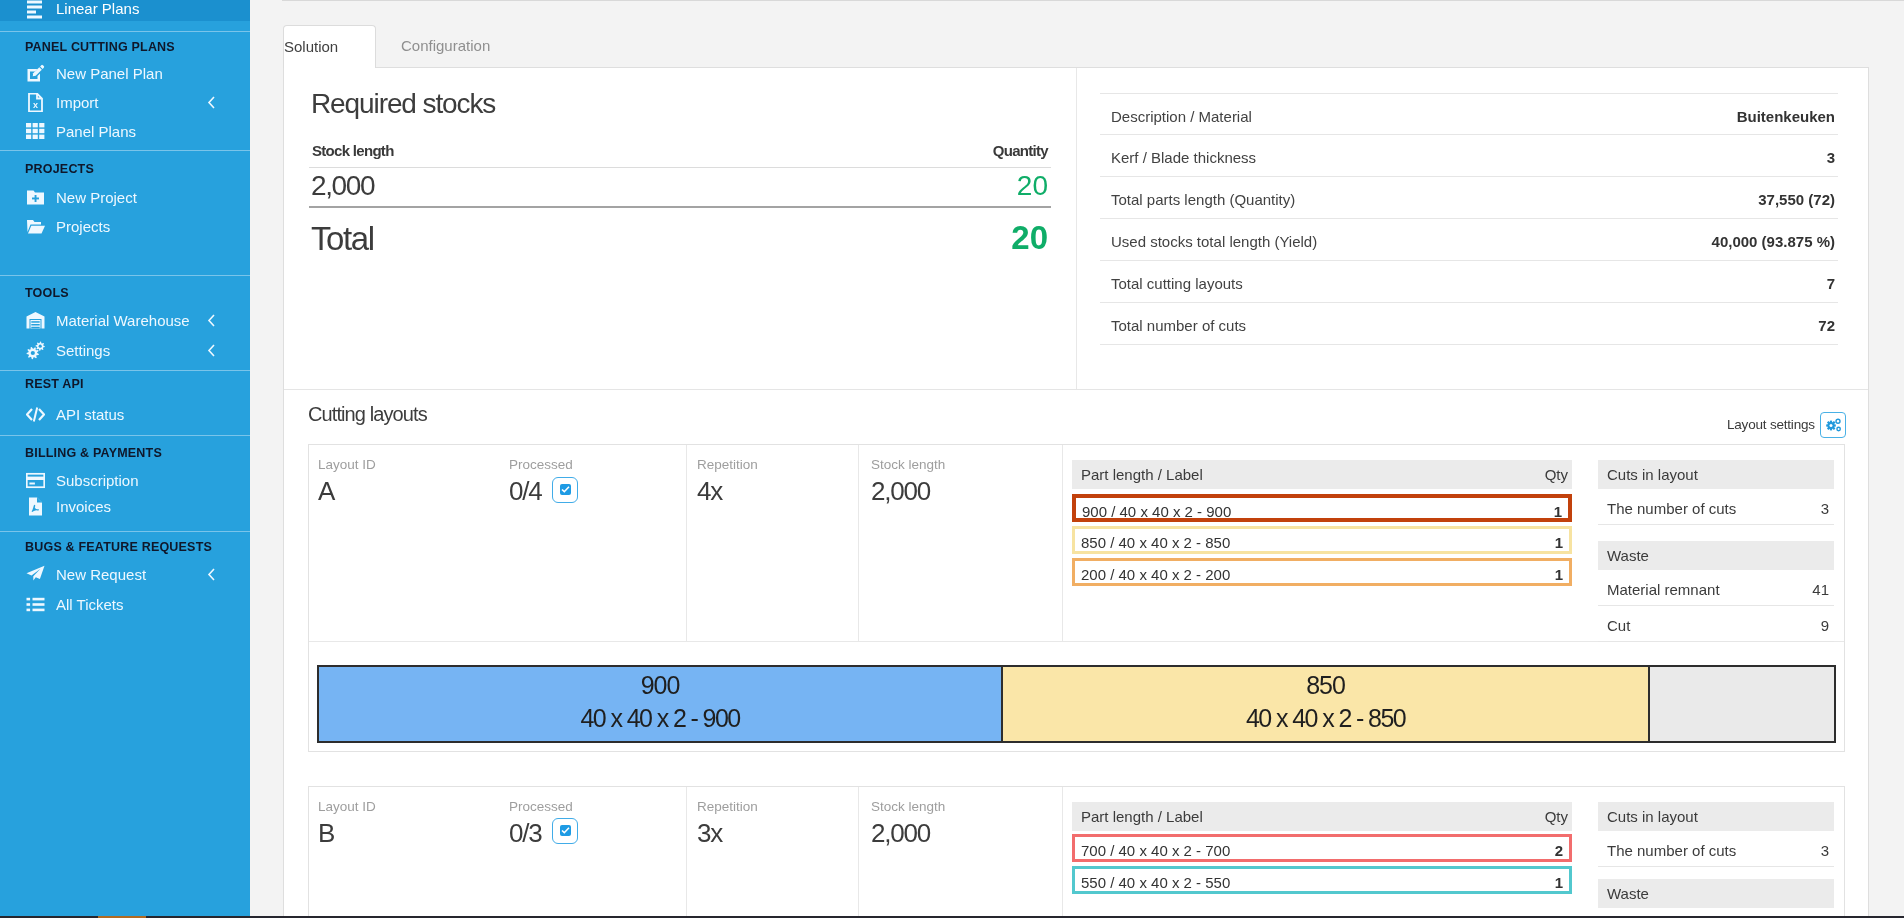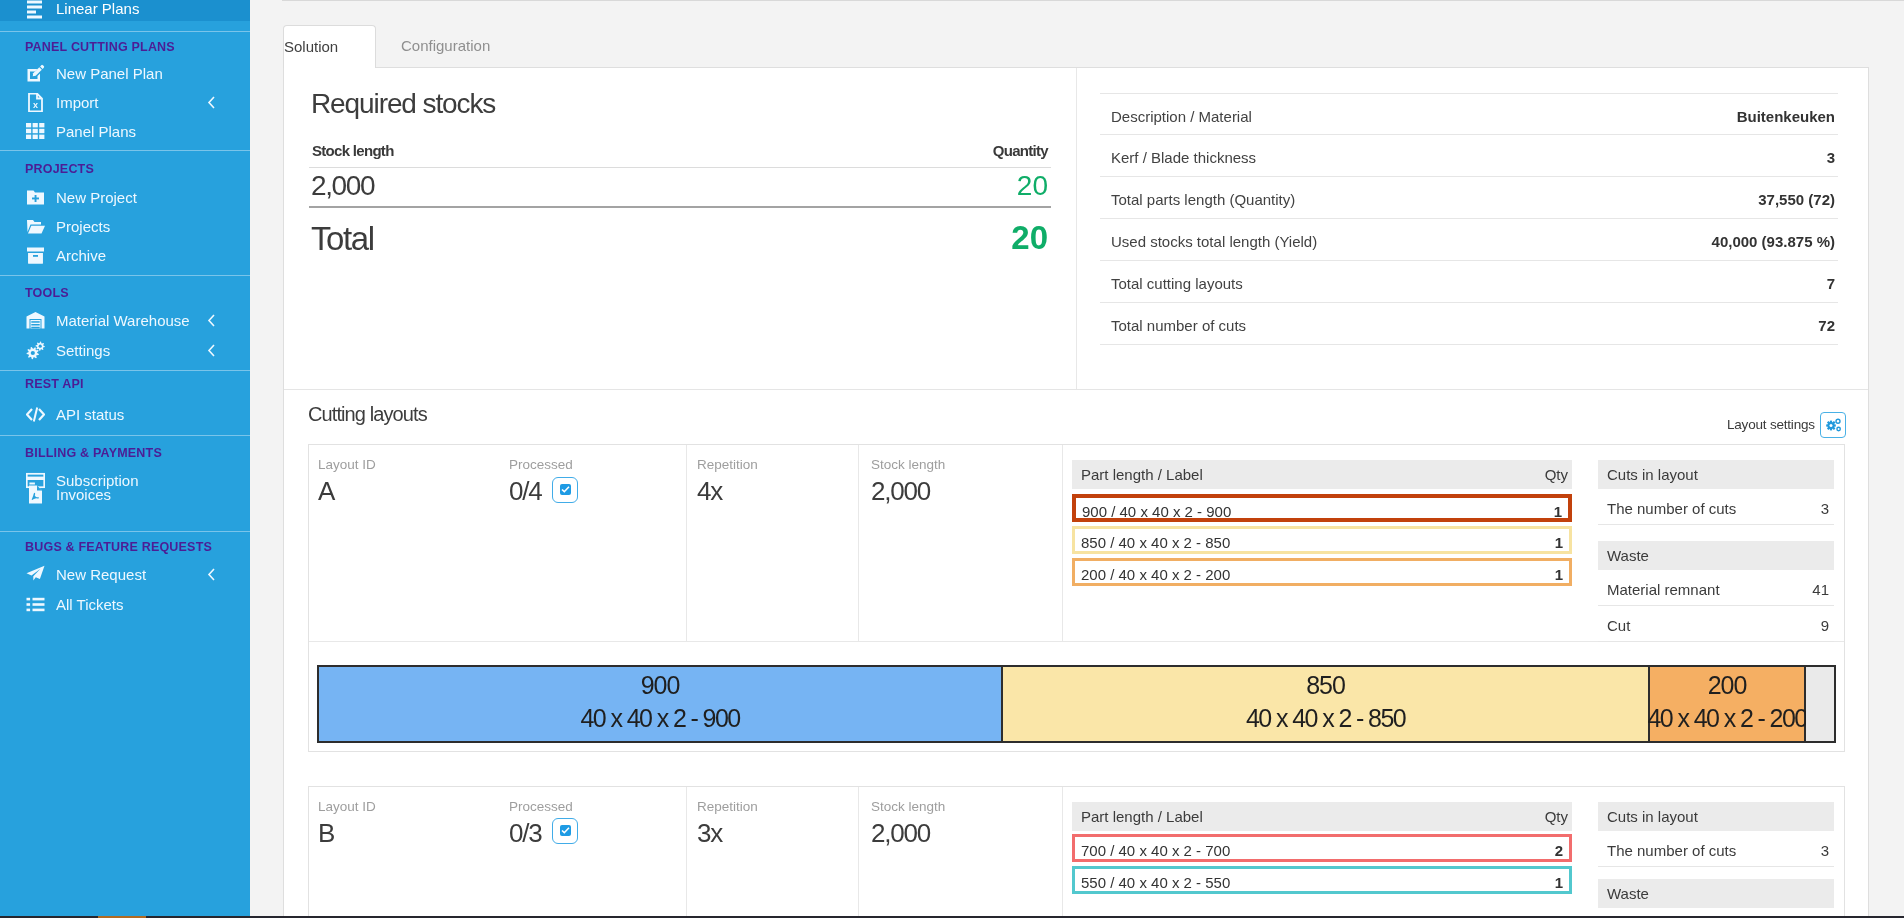--- a/index.html
+++ b/index.html
@@ -2,21 +2,21 @@
 <html><head>
 <meta charset="utf-8">
 <style>
 * { margin:0; padding:0; box-sizing:border-box; }
 html,body { width:1904px; height:918px; overflow:hidden; }
 body { position:relative; background:#f3f3f3; font-family:"Liberation Sans",sans-serif; }
 
 #sidebar { position:absolute; left:0; top:0; width:250px; height:918px; background:#27a1dd; }
 #sidebar .sel { position:absolute; left:0; top:0; width:250px; height:21px; background:#1b90cf; }
 #sidebar .divider { position:absolute; left:0; width:250px; height:1px; background:rgba(255,255,255,0.38); }
-.sheader { position:absolute; left:25px; height:14px; line-height:14px; font-size:12.5px; font-weight:bold; color:#4c1d95; letter-spacing:0.2px; white-space:nowrap; }
+.sheader { position:absolute; left:25px; height:14px; line-height:14px; font-size:12.5px; font-weight:bold; color:#0f172a; letter-spacing:0.2px; white-space:nowrap; }
 .sitem { position:absolute; left:0; width:250px; height:29px; line-height:29px; color:#eef8ff; font-size:15px; white-space:nowrap; }
 .sitem .label { position:absolute; left:56px; top:0; }
 .sitem svg.ic { position:absolute; left:26px; top:5px; }
 .sitem .chev { position:absolute; left:207px; top:8px; }
 
 #topline { position:absolute; left:282px; top:0; width:1622px; height:1px; background:#d8d8d8; }
 #tabact { position:absolute; left:283px; top:25px; width:93px; height:43px; background:#fff; border:1px solid #dcdcdc; border-bottom:none; border-radius:4px 4px 0 0; z-index:3; font-size:15px; color:#3f3f3f; text-align:left; line-height:42px; }
 #tab2 { position:absolute; left:401px; top:25px; height:42px; line-height:42px; font-size:15px; color:#8f8f8f; z-index:3; }
 #card { position:absolute; left:283px; top:67px; width:1586px; height:851px; background:#fff; border:1px solid #dedede; border-bottom:none; }
 .hline { position:absolute; background:#e5e5e5; height:1px; }
@@ -124,29 +124,20 @@
       </svg>
       <span class="label">New Project</span>
     </div>
 <div class="sitem" style="top:211.5px">
       <svg class="ic" width="19" height="19" viewBox="0 0 19 19" style="top:5px">
         <path d="M1 3 L7 3 L8.5 5 L15 5 L15 7.5 L4.5 7.5 L1.5 15 Z" fill="#eef8ff"></path>
         <path d="M5.3 8.7 L19 8.7 L15.5 16.5 L2 16.5 Z" fill="#eef8ff"></path>
       </svg>
       <span class="label">Projects</span>
     </div>
-<div class="sitem" style="top:241.0px">
-      <svg class="ic" width="19" height="19" viewBox="0 0 19 19" style="top:5px">
-        <rect x="1" y="1.5" width="17" height="4" fill="#eef8ff"></rect>
-        <path d="M2.2 7 L16.8 7 L16.8 17.5 L2.2 17.5 Z M7 9.2 L12 9.2" fill="#eef8ff"></path>
-        <path d="M2.2 7 L16.8 7 L16.8 17.5 L2.2 17.5 Z" fill="#eef8ff"></path>
-        <rect x="7" y="9" width="5" height="1.8" fill="#27a1dd"></rect>
-      </svg>
-      <span class="label">Archive</span>
-    </div>
 <div class="sheader" style="top:286.0px">TOOLS</div>
 <div class="sitem" style="top:306.0px">
       <svg class="ic" width="19" height="19" viewBox="0 0 19 19" style="top:5px">
         <path d="M0.5 17.5 L0.5 5.5 L9.5 1 L18.5 5.5 L18.5 17.5 L15.5 17.5 L15.5 8 L3.5 8 L3.5 17.5 Z" fill="#eef8ff"></path>
         <path d="M4.5 17.5 L4.5 9 L14.5 9 L14.5 17.5 Z" fill="#eef8ff"></path>
         <rect x="5.3" y="10.2" width="8.4" height="1.5" fill="#27a1dd"></rect>
         <rect x="5.3" y="13" width="8.4" height="1.5" fill="#27a1dd"></rect>
         <rect x="5.3" y="15.8" width="8.4" height="1.5" fill="#27a1dd"></rect>
       </svg>
       <span class="label">Material Warehouse</span>
@@ -177,21 +168,21 @@
     </div>
 <div class="sheader" style="top:446.0px">BILLING &amp; PAYMENTS</div>
 <div class="sitem" style="top:465.5px">
       <svg class="ic" width="19" height="19" viewBox="0 0 19 19" style="top:5px">
         <rect x="0.8" y="2.8" width="17.4" height="13.4" fill="none" stroke="#eef8ff" stroke-width="1.7"></rect>
         <rect x="0.8" y="5.6" width="17.4" height="3.4" fill="#eef8ff"></rect>
         <rect x="3.4" y="11.5" width="5.5" height="2" fill="#eef8ff"></rect>
       </svg>
       <span class="label">Subscription</span>
     </div>
-<div class="sitem" style="top:480px">
+<div class="sitem" style="top:492px">
       <svg class="ic" width="19" height="19" viewBox="0 0 19 19" style="top:5px">
         <path d="M3 0.5 L11 0.5 L16 5.5 L16 18.5 L3 18.5 Z" fill="#eef8ff"></path>
         <path d="M11 0.5 L11 5.5 L16 5.5" fill="#27a1dd"></path>
         <path d="M6 13.8 Q7.2 11.2 7.8 8.6 Q8.1 7.4 8.9 7.9 Q9.6 8.5 8.8 10.4 Q10 12.6 11.9 12.2 Q13.3 12 12.9 13 Q12.4 14.1 10.3 13.2 Q8.4 13.6 7.4 14.3 Q5.9 15.5 5.7 14.6 Q5.6 14.2 6 13.8 Z" fill="#27a1dd"></path>
       </svg>
       <span class="label">Invoices</span>
     </div>
 <div class="sheader" style="top:540.0px">BUGS &amp; FEATURE REQUESTS</div>
 <div class="sitem" style="top:560.0px">
       <svg class="ic" width="19" height="19" viewBox="0 0 19 19" style="top:5px">
@@ -323,24 +314,20 @@
   </div>
 <div class="bar" style="left:317px;top:665px;width:1519px">
     <div class="seg" style="width:684px;background:#76b4f3">
       <div class="l1">900</div>
       <div class="l2">40 x 40 x 2 - 900</div>
     </div>
     <div class="seg" style="width:647px;background:#fae6a8">
       <div class="l1">850</div>
       <div class="l2">40 x 40 x 2 - 850</div>
     </div>
-    <div class="seg" style="width:156px;background:#f5af63">
-      <div class="l1">200</div>
-      <div class="l2">40 x 40 x 2 - 200</div>
-    </div>
     <div class="seg" style="width:28px;background:#eaeaea;flex:1"></div>
   </div>
 <div class="lcard" style="top:786px;height:132px;border-bottom:none"></div>
 <div class="mlabel" style="left:318px;top:799px">Layout ID</div>
 <div class="mlabel" style="left:509px;top:799px">Processed</div>
 <div class="mlabel" style="left:697px;top:799px">Repetition</div>
 <div class="mlabel" style="left:871px;top:799px">Stock length</div>
 <div class="mval" style="left:318px;top:818px">B</div>
 <div class="mval" style="left:509px;top:818px">0/3</div>
 <div class="mval" style="left:697px;top:818px">3x</div>

